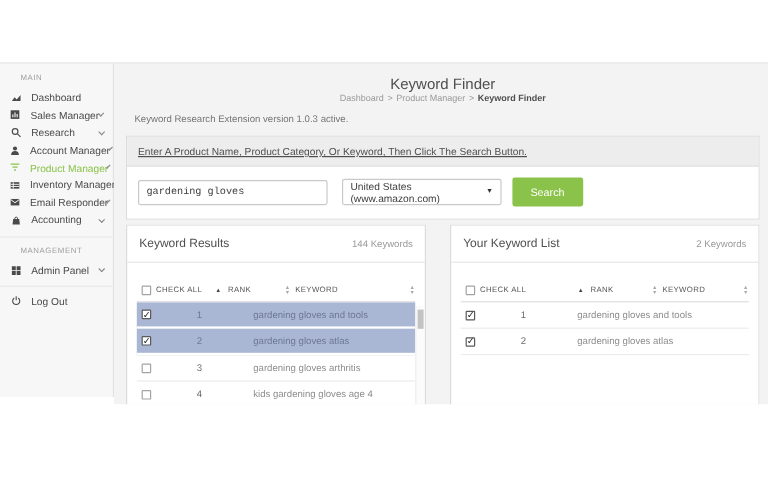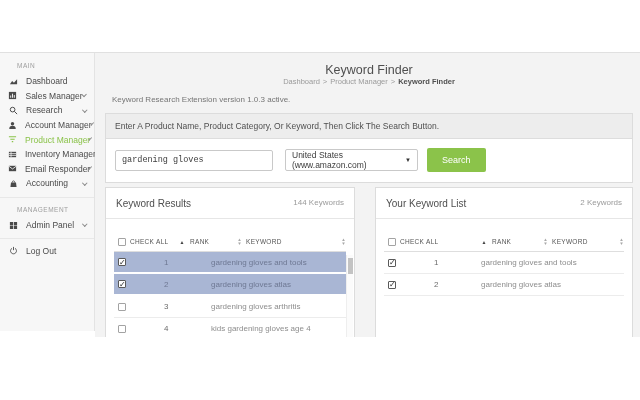--- a/index.html
+++ b/index.html
@@ -19,32 +19,32 @@
   
   .main { flex:1; background:#f3f3f3; padding:0 7px 0 10px; position:relative; overflow:hidden; }
   .page-header { display:flex; justify-content:space-between; align-items:center; padding:10px 2px 3px 2px;flex-direction:column; }
   .page-title { font-size:12.5px; font-weight:400; color:#4f4f4f; }
   .breadcrumb { font-size:7.5px; color:#9a9a9a; }
   .breadcrumb .sep { margin:0 3px; }
   .breadcrumb .current { color:#4f4f4f; font-weight:700; }
   .version { font-size:8px; color:#757575; padding:6px 7px 9px 7px; }
 
   .search-panel { background:#fff; border:1px solid #dcdcdc; }
-  .instruction { font-size:8.5px; color:#4f4f4f; background:#ededed; border-bottom:1px solid #ddd; padding:7px 9px; }
+  .instruction { font-size:8.5px; color:#4f4f4f; background:#ededed; border-bottom:1px solid #ddd; padding:7px 9px;text-decoration:underline; }
   .controls { display:flex; align-items:center; padding:9px 9px 10px 9px; background:#fff; }
   .kw-input { width:158px; height:21px; border:1px solid #c9c9c9; border-radius:2px; font-size:8.5px; color:#3d3d3d; padding:0 6px; margin-right:12px; font-family:Liberation Mono, monospace; outline:none; }
   .select-box { width:133px; height:22px; border:1px solid #c9c9c9; border-radius:2px; background:#fff; display:flex; align-items:center; justify-content:space-between; padding:0 6px; font-size:8.5px; color:#3d3d3d; margin-right:9px; cursor:pointer; }
   .select-box .arr { font-size:6px; color:#333; }
   .search-btn { background:#8bc34a; border:none; border-radius:2px; color:#fff; font-size:9px; height:24px; padding:0 15px; cursor:pointer; font-family:"Liberation Sans", sans-serif; }
 
   .panels { display:flex; gap:20px; margin-top:4px; height:162px; overflow:hidden; }
   .panel { background:#fff; border:1px solid #dcdcdc; min-height:200px; position:relative; }
   .panel.left { width:250px; min-width:250px; }
   .panel.right { flex:1; }
-  .panel-head { display:flex; justify-content:space-between; padding:10px 10px 9px 10px; border-bottom:1px solid #e6e6e6; }
+  .panel-head { display:flex; justify-content:space-between; align-items:center; padding:10px 10px 9px 10px; border-bottom:1px solid #e6e6e6; }
   .panel-title { font-size:10px; color:#4f4f4f; }
   .panel-count { font-size:8px; color:#9a9a9a; }
 
   .tbl { padding:13px 8px 0 8px; }
   .thead { display:flex; align-items:center; height:20px; border-bottom:1px solid #dedede; font-size:6.5px; color:#555; letter-spacing:.3px; }
   .th-check { display:flex; align-items:center; gap:4px; width:60px; padding-left:4px; cursor:pointer; }
   .panel.right .th-check { width:92px; }
   .caret-up { width:16px; font-size:5px; color:#444; text-align:center; cursor:pointer; }
   .th-rank { width:52px; display:flex; align-items:center; justify-content:space-between; cursor:pointer; }
   .panel.right .th-rank { width:56px; }

